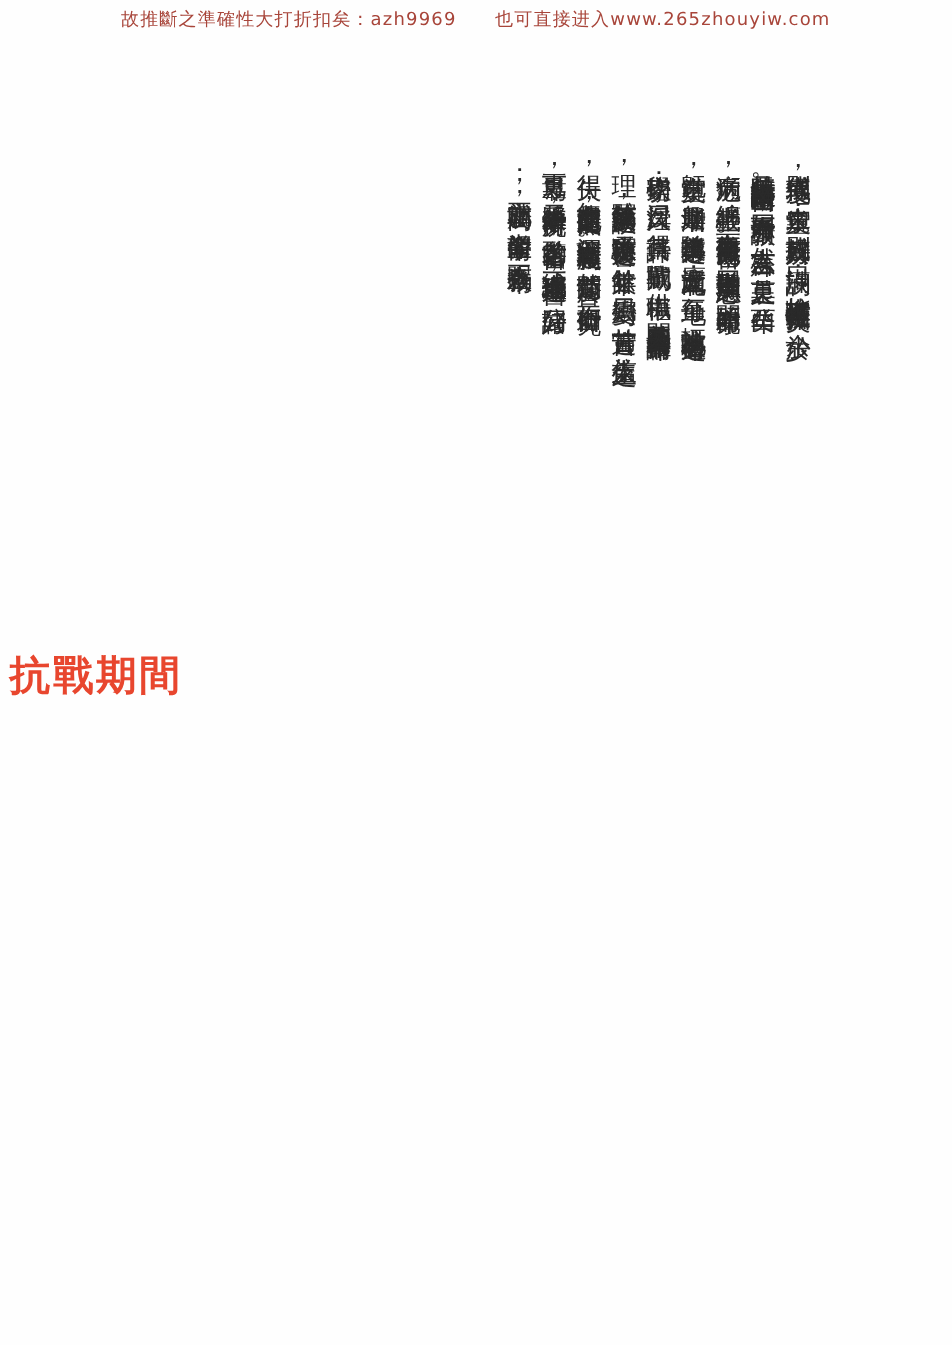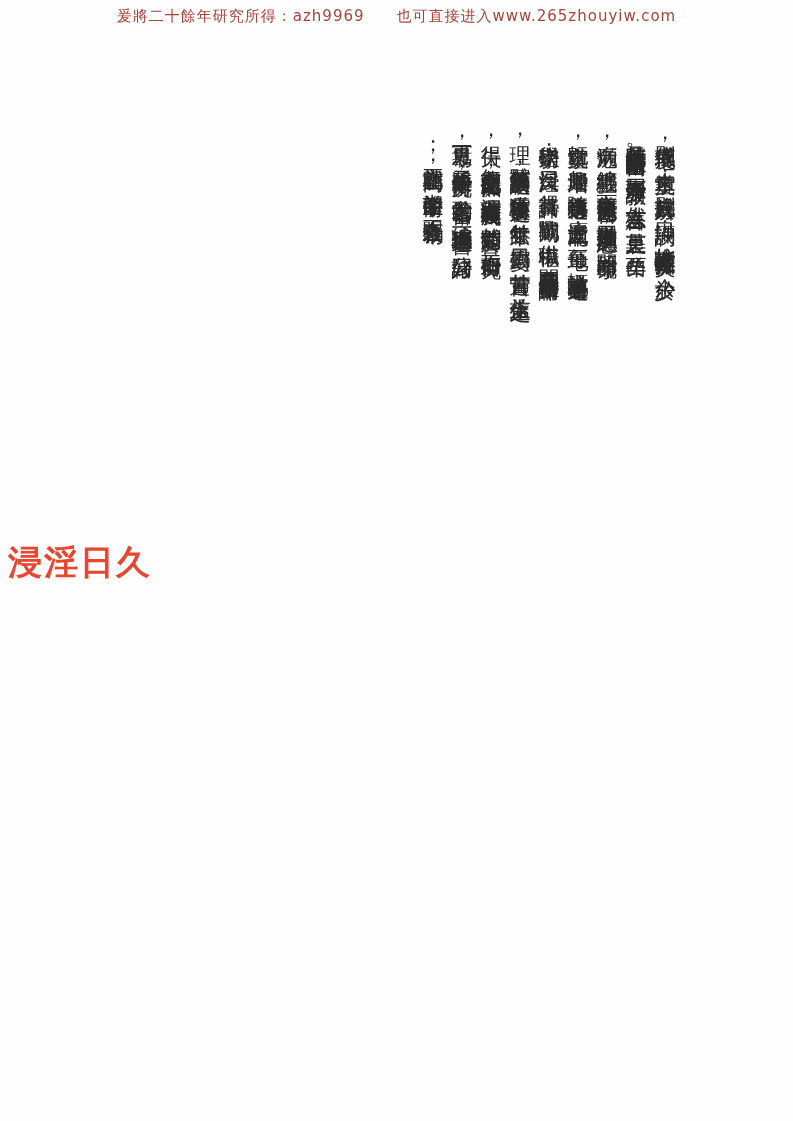--- a/index.html
+++ b/index.html
@@ -61,23 +61,23 @@
   }
   .text-column{
     display:block;
   }
 </style>
 </head>
 <body>
 
 <div class="page">
 
-  <div class="header-notice">爰將二十餘年研究所得：azh9969　　也可直接进入www.265zhouyiw.com</div>
+  <div class="header-notice">故推斷之準確性大打折扣矣：azh9969　　也可直接进入www.265zhouyiw.com</div>
 
-  <div class="watermark">浸淫日久</div>
+  <div class="watermark">抗戰期間</div>
 
   <div class="text-block">
     <div class="text-column">或則僅得皮毛，未窺堂奧；或則投其所好，滿口諛詞；故推斷之準確性大打折扣矣！余於少</div>
     <div class="text-column">時見長輩與術者談論命學推斷吉凶。因好奇而亦予請敎，然人言言殊，莫衷一是，癸酉年一</div>
     <div class="text-column">病瀕危，纏綿半載。而事前術者無一能預爲見告。因是遂動推理窮源之志，開始研究命學。</div>
     <div class="text-column">旣窺堂奧，興趣漸增。後隨事業之轉移，遍歷大江南北；每至一地，輒訪當地較著盛名之命</div>
     <div class="text-column">學家切磋；浸淫日久，得其眞諦。抗戰期間，供職中樞，間曾爲王公巨卿及同僚諸君推論命</div>
     <div class="text-column">理，雖屬茶餘酒後之談，亦獲靈前驗後之譽。廿餘年來，風雲變幻，甘苦遍嘗，益信人生之</div>
     <div class="text-column">得失，無非由命運之支配而使然，深信命理固有精義在焉。然苟問道於盲，不如自行研究，</div>
     <div class="text-column">更爲可靠，爰將二十餘年研究所得，參酌古籍名言，編成「達人命理通鑑」一書，公諸同好</div>

